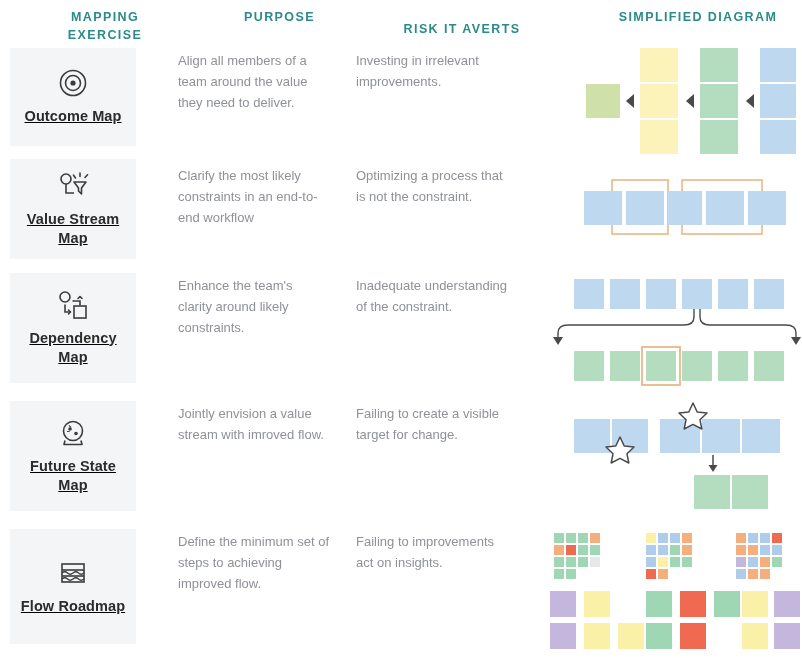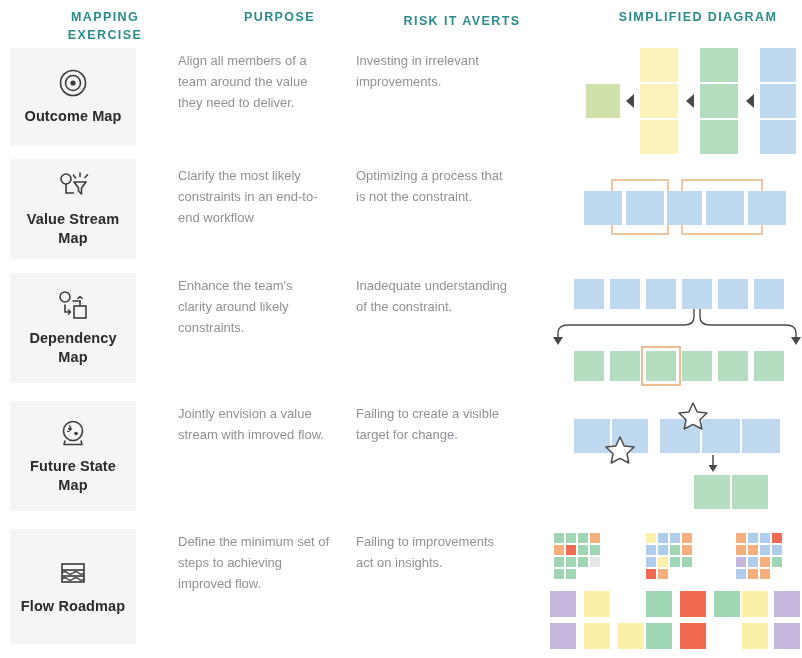--- a/index.html
+++ b/index.html
@@ -18,21 +18,21 @@
     position: absolute;
     color: #2b8a8a;
     font-size: 12.5px;
     font-weight: 700;
     letter-spacing: 1.4px;
     text-align: center;
     line-height: 18px;
   }
   .ch-1 { left: 0;   top: 8px;  width: 146px; }
   .ch-2 { left: 160px; top: 8px; width: 175px; }
-  .ch-3 { left: 340px; top: 12px; width: 180px; }
+  .ch-3 { left: 340px; top: 20px; width: 180px; }
   .ch-4 { left: 530px; top: 8px; width: 272px; }
 
   
   .row { position: absolute; left: 0; width: 802px; }
   .r1 { top: 44px;  height: 115px; }
   .r2 { top: 159px; height: 110px; }
   .r3 { top: 269px; height: 128px; }
   .r4 { top: 397px; height: 128px; }
   .r5 { top: 525px; height: 133px; }
 
@@ -40,20 +40,21 @@
   .tile {
     position: absolute;
     left: 10px;
     width: 126px;
     background: #f4f5f6;
     display: flex;
     flex-direction: column;
     align-items: center;
     justify-content: center;
     padding: 8px 4px 10px;
+    text-decoration: underline;
   }
   .r1 .tile { top: 4px;  height: 98px; }
   .r2 .tile { top: 0px;  height: 100px; }
   .r3 .tile { top: 4px;  height: 110px; }
   .r4 .tile { top: 4px;  height: 110px; }
   .r5 .tile { top: 4px;  height: 115px; }
 
   .tile-icon { width: 34px; height: 34px; margin-bottom: 7px; color: #3c3c3c; }
   .tile-icon svg { display: block; width: 34px; height: 34px; }
   .tile-label {

